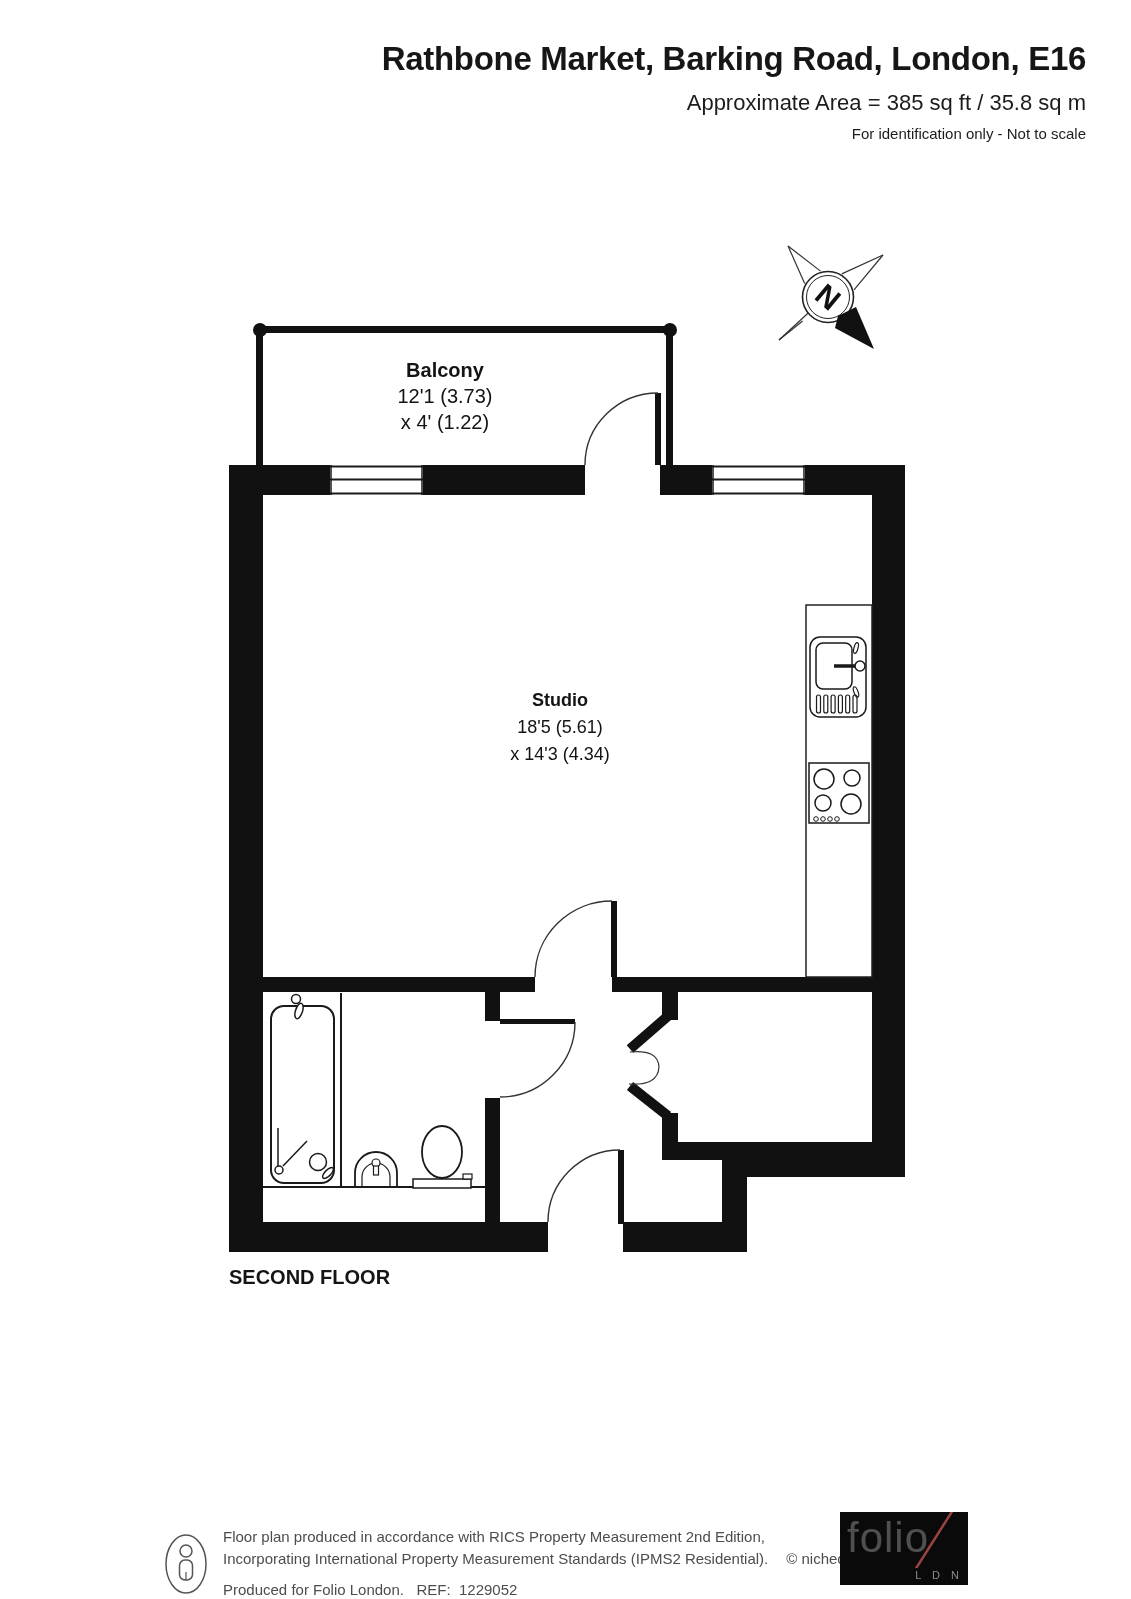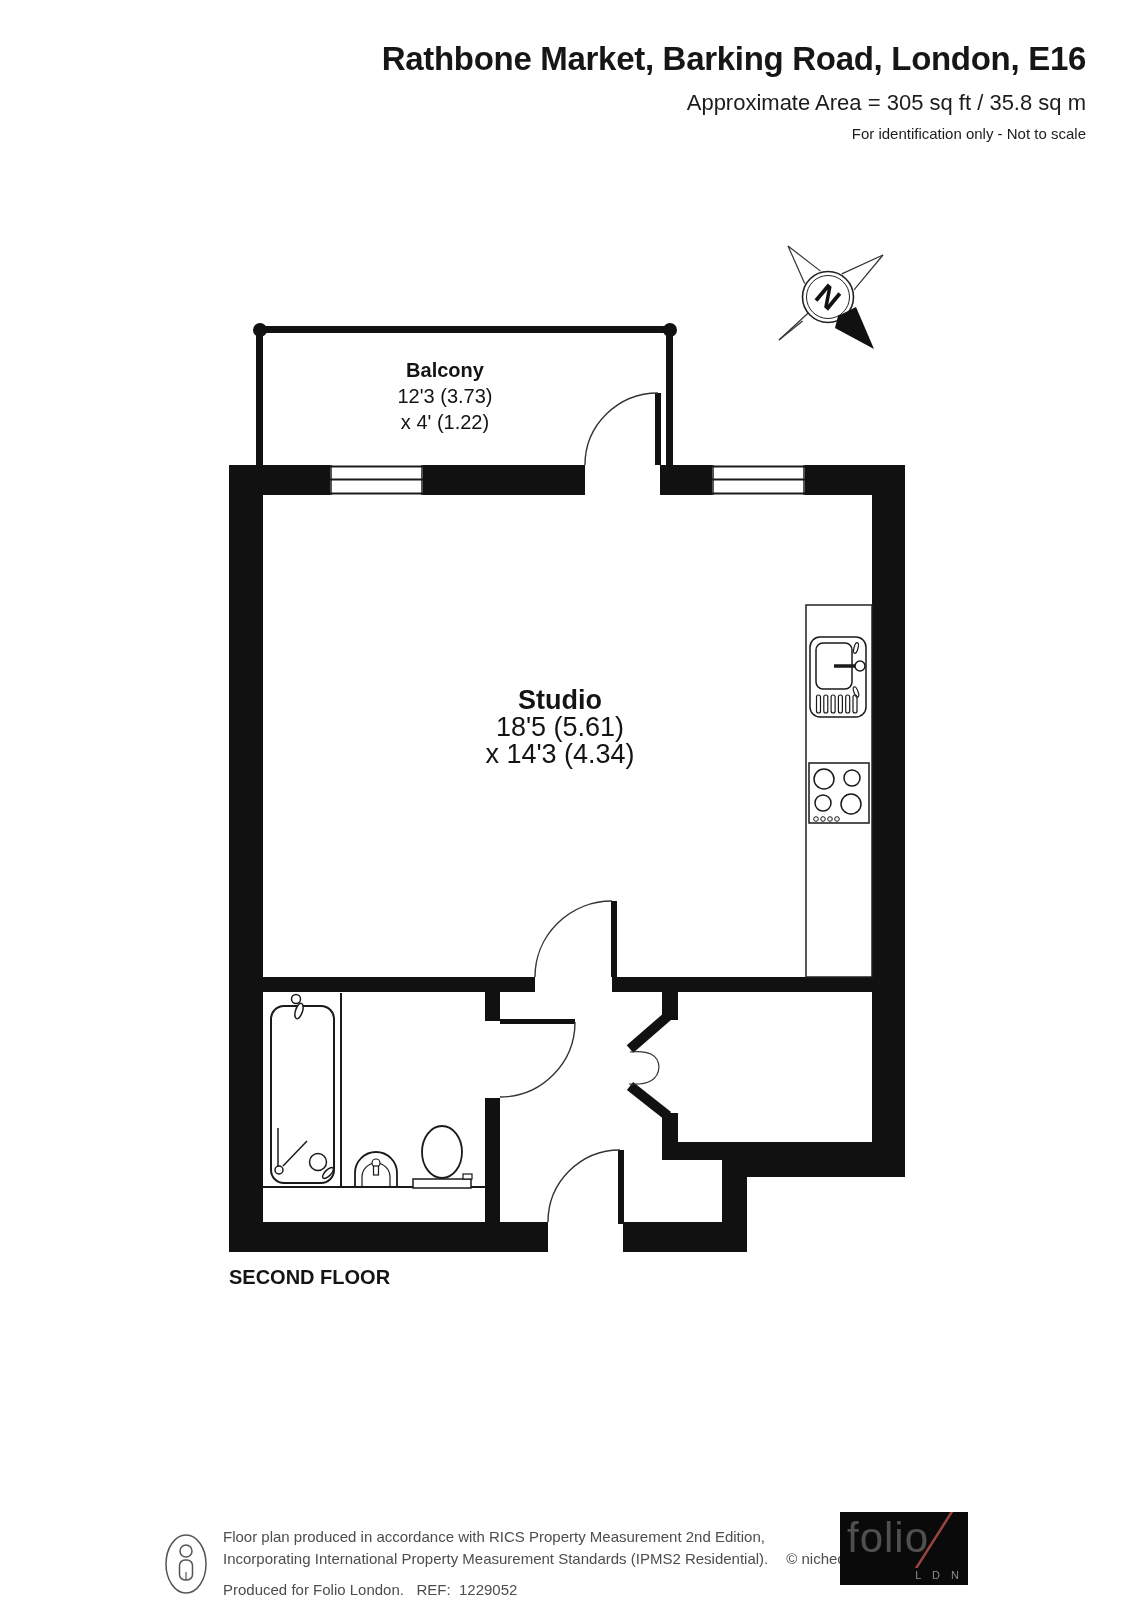--- a/index.html
+++ b/index.html
@@ -6,21 +6,21 @@
   .page{position:relative;width:1131px;height:1599px;background:#fff;overflow:hidden;
         font-family:"Liberation Sans", sans-serif;color:#111;}
   .plan-svg{position:absolute;left:0;top:0;}
   .header{position:absolute;top:40px;right:45px;text-align:right;}
   .title{font-size:33px;font-weight:bold;letter-spacing:-0.3px;color:#161616;}
   .area-line{font-size:22px;margin-top:12px;color:#1c1c1c;}
   .disclaimer{font-size:15px;margin-top:9px;color:#1c1c1c;}
   .room-label{position:absolute;text-align:center;color:#141414;}
   .room-label .rname{font-weight:bold;}
   .balcony-label{left:325px;top:357px;width:240px;font-size:20px;line-height:26px;}
-  .studio-label{left:420px;top:687px;width:280px;font-size:27px;line-height:27px;}
+  .studio-label{left:420px;top:687px;width:280px;font-size:18px;line-height:27px;}
   .floor-label{position:absolute;left:229px;top:1266px;font-size:20px;font-weight:bold;color:#141414;}
   .footer{position:absolute;left:163px;top:1526px;display:flex;align-items:center;}
   .footer-text{margin-left:14px;font-size:15px;line-height:22px;color:#4d4d4d;}
   .footer-row{display:flex;}
   .footer-row .pre{white-space:pre;}
   .copyright{margin-left:18px;white-space:pre;}
   .folio-logo{position:absolute;left:840px;top:1512px;width:128px;height:73px;background:#0a0a0a;}
   .folio-word{position:absolute;left:7px;top:2px;font-size:42px;font-weight:500;color:#4f4f4f;letter-spacing:1px;}
   .folio-sub{position:absolute;right:5px;bottom:4px;font-size:11px;letter-spacing:4px;color:#8d8d8d;}
   .folio-slash{position:absolute;left:0;top:0;}
@@ -172,27 +172,27 @@
       </g>
       <circle cx="828" cy="297" r="25.5" fill="#ffffff" stroke="#222" stroke-width="1.6"></circle>
       <circle cx="828" cy="297" r="21.5" fill="none" stroke="#222" stroke-width="1"></circle>
       <text x="828" y="297" dy="10.5" text-anchor="middle" transform="rotate(40 828 297)" font-family="Liberation Sans, sans-serif" font-size="30" font-weight="bold" fill="#111">N</text>
       <polygon points="874,349 856,307 838,316 835,328" fill="#111111"></polygon>
     </g>
   </svg>
 
   <div class="header">
     <div class="title">Rathbone Market, Barking Road, London, E16</div>
-    <div class="area-line">Approximate Area = 305 sq ft / 35.8 sq m</div>
+    <div class="area-line">Approximate Area = 385 sq ft / 35.8 sq m</div>
     <div class="disclaimer">For identification only - Not to scale</div>
   </div>
 
   <div class="room-label balcony-label">
     <div class="rname">Balcony</div>
-    <div>12'3 (3.73)</div>
+    <div>12'1 (3.73)</div>
     <div>x 4' (1.22)</div>
   </div>
 
   <div class="room-label studio-label">
     <div class="rname">Studio</div>
     <div>18'5 (5.61)</div>
     <div>x 14'3 (4.34)</div>
   </div>
 
   <div class="floor-label">SECOND FLOOR</div>

